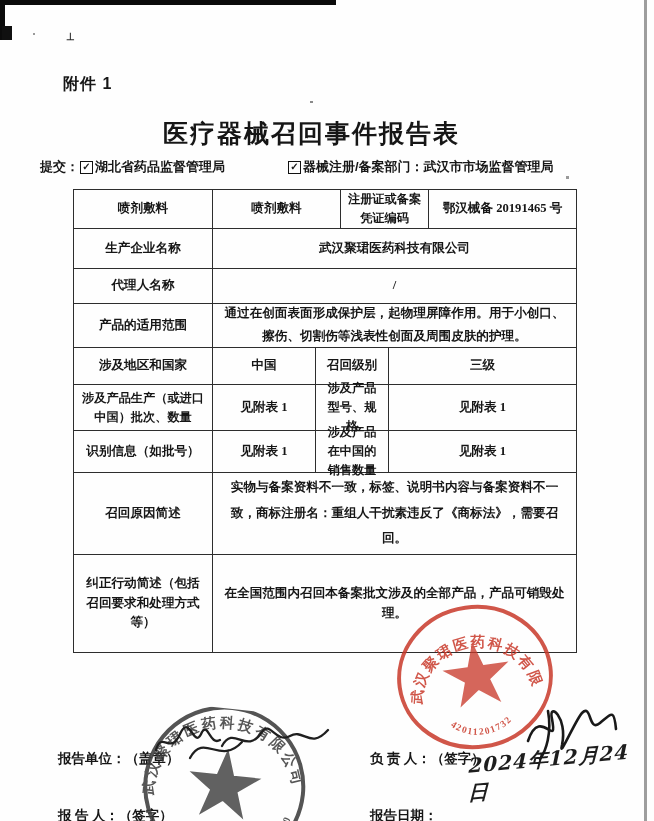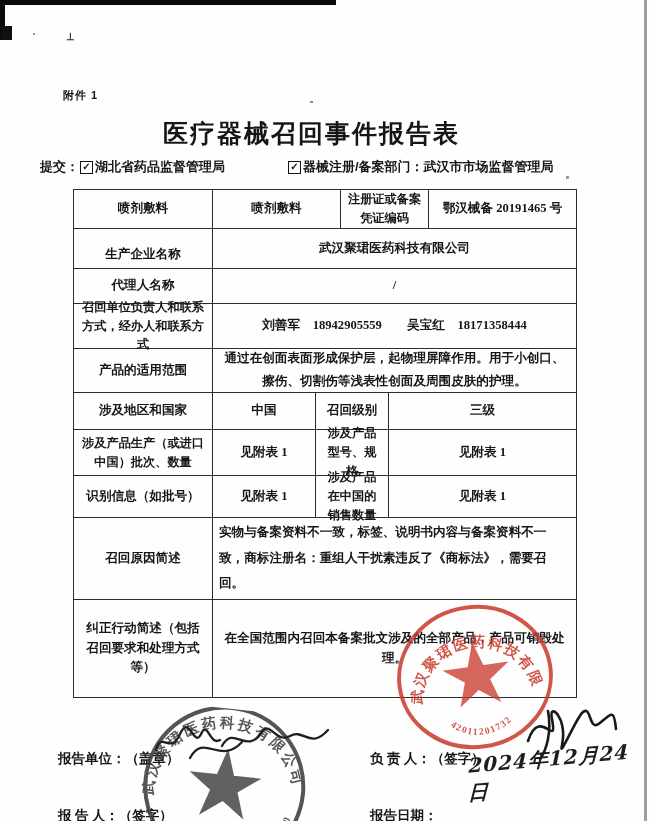--- a/index.html
+++ b/index.html
@@ -11,22 +11,22 @@
   
   .art-top{position:absolute;left:0;top:0;width:336px;height:5px;background:#0b0b0b;}
   .art-left{position:absolute;left:0;top:0;width:5px;height:40px;background:#0b0b0b;}
   .art-corner{position:absolute;left:2px;top:26px;width:10px;height:14px;background:#101010;}
   .art-reg{position:absolute;left:66px;top:31px;font-size:10px;font-weight:bold;color:#2a2a2a;}
   .speck1{position:absolute;left:33px;top:33px;width:2px;height:2px;background:#9a9a9a;}
   .speck2{position:absolute;left:310px;top:101px;width:3px;height:2px;background:#8a8a8a;}
   .speck3{position:absolute;left:566px;top:176px;width:3px;height:3px;background:#9a9a9a;}
   .page-edge{position:absolute;left:644px;top:0;width:3px;height:821px;background:#7d7d7d;opacity:.75;}
 
-  .attachment{position:absolute;left:63px;top:88px;font-family:"Liberation Sans",sans-serif;
-    font-weight:700;font-size:11px;letter-spacing:1px;}
+  .attachment{position:absolute;left:63px;top:74px;font-family:"Liberation Sans",sans-serif;
+    font-weight:700;font-size:16px;letter-spacing:1px;}
   .title{position:absolute;left:0;top:117px;width:623px;text-align:center;
     font-family:"Liberation Sans",sans-serif;font-weight:700;font-size:25px;letter-spacing:2px;}
   .submit-line{position:absolute;left:40px;top:158px;width:560px;display:flex;align-items:center;
     font-family:"Liberation Sans",sans-serif;font-weight:700;font-size:13px;white-space:pre;}
   .checkbox{display:inline-flex;align-items:center;justify-content:center;width:11px;height:11px;
     border:1.6px solid #111;font-size:10px;line-height:10px;margin:0 2px 0 1px;font-weight:700;}
   .submit-gap{width:62px;}
 
   
   .tbl{position:absolute;left:73px;top:189px;width:502px;border:1.6px solid #2d2d2d;box-sizing:content-box;}
@@ -84,41 +84,33 @@
           <span>喷剂敷料</span>
         </div>
         <div class="td" style="width: 88px; font-size: 12.2px;">
           <span>注册证或备案凭证编码</span>
         </div>
         <div class="td" style="width: 147px;">
           <span>鄂汉械备 20191465 号</span>
         </div>
       </div>
       <div class="tr" style="height: 40px;">
-        <div class="td lbl" style="width: 139px; align-items: flex-end;">
+        <div class="td lbl" style="width: 139px;">
           <span>生产企业名称</span>
         </div>
         <div class="td" style="width: 363px;">
           <span>武汉聚珺医药科技有限公司</span>
         </div>
       </div>
       <div class="tr" style="height: 35px;">
         <div class="td lbl" style="width: 139px;">
           <span>代理人名称</span>
         </div>
         <div class="td" style="width: 363px;">
           <span>/</span>
-        </div>
-      </div>
-      <div class="tr" style="height: 45px;">
-        <div class="td lbl" style="width: 139px; font-size: 12.2px;">
-          <span>召回单位负责人和联系方式，经办人和联系方式</span>
-        </div>
-        <div class="td" style="width: 363px;">
-          <span>刘善军　18942905559　　吴宝红　18171358444</span>
         </div>
       </div>
       <div class="tr" style="height: 44px;">
         <div class="td lbl" style="width: 139px;">
           <span>产品的适用范围</span>
         </div>
         <div class="td" style="width: 363px; line-height: 1.75; font-family: Liberation Mono, monospace;">
           <span>通过在创面表面形成保护层，起物理屏障作用。用于小创口、擦伤、切割伤等浅表性创面及周围皮肤的护理。</span>
         </div>
       </div>
@@ -161,21 +153,21 @@
           <span>涉及产品在中国的销售数量</span>
         </div>
         <div class="td" style="width: 187px;">
           <span>见附表 1</span>
         </div>
       </div>
       <div class="tr" style="height: 82px;">
         <div class="td lbl" style="width: 139px;">
           <span>召回原因简述</span>
         </div>
-        <div class="td" style="width: 363px; text-align: left; line-height: 2.05;">
+        <div class="td" style="width: 363px; text-align: center; line-height: 2.05;">
           <span>实物与备案资料不一致，标签、说明书内容与备案资料不一致，商标注册名：重组人干扰素违反了《商标法》，需要召回。</span>
         </div>
       </div>
       <div class="tr" style="height: 97px;">
         <div class="td lbl" style="width: 139px;">
           <span>纠正行动简述（包括召回要求和处理方式等）</span>
         </div>
         <div class="td" style="width: 363px;">
           <span>在全国范围内召回本备案批文涉及的全部产品，产品可销毁处理。</span>
         </div>

